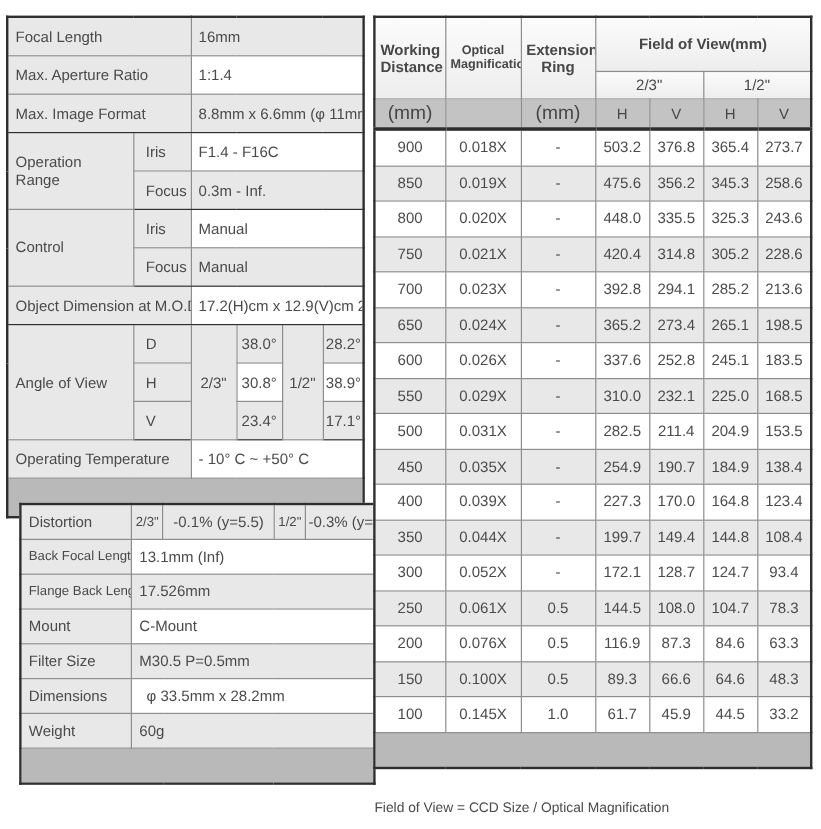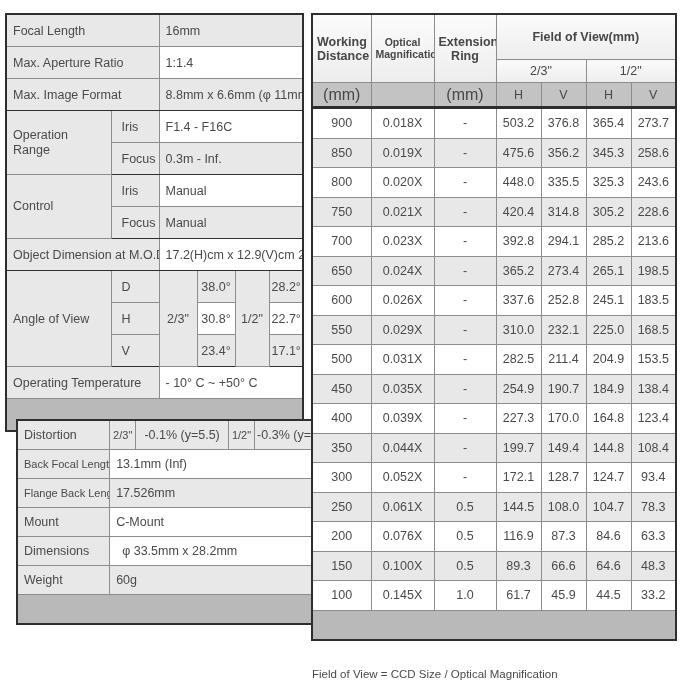--- a/index.html
+++ b/index.html
@@ -178,21 +178,21 @@
       <td class="shade lbl" rowspan="3">Angle of View</td>
       <td class="shade ctr" style="text-align:left;padding-left:10px !important;">D</td>
       <td class="shade ctr" rowspan="3">2/3"</td>
       <td class="shade ctr">38.0°</td>
       <td class="shade ctr" rowspan="3">1/2"</td>
       <td class="shade ctr">28.2°</td>
     </tr>
     <tr>
       <td class="shade ctr" style="text-align:left;padding-left:10px !important;">H</td>
       <td class="plain ctr">30.8°</td>
-      <td class="plain ctr">22.7°</td>
+      <td class="plain ctr">38.9°</td>
     </tr>
     <tr>
       <td class="shade ctr nb-bottom" style="text-align:left;padding-left:10px !important;">V</td>
       <td class="shade ctr nb-bottom">23.4°</td>
       <td class="shade ctr nb-bottom">17.1°</td>
     </tr>
 
     <tr>
       <td class="shade lbl" colspan="2">Operating Temperature</td>
       <td class="plain val" colspan="4">- 10° C ~ +50° C</td>
@@ -223,20 +223,24 @@
       <td class="shade lbl tiny">Back Focal Length</td>
       <td class="plain val" colspan="4">13.1mm (Inf)</td>
     </tr>
     <tr>
       <td class="shade lbl tiny">Flange Back Length</td>
       <td class="shade val" colspan="4">17.526mm</td>
     </tr>
     <tr>
       <td class="shade lbl">Mount</td>
       <td class="plain val" colspan="4">C-Mount</td>
+    </tr>
+    <tr>
+      <td class="shade lbl">Filter Size</td>
+      <td class="shade val" colspan="4">M30.5  P=0.5mm</td>
     </tr>
     <tr>
       <td class="shade lbl">Dimensions</td>
       <td class="plain val" colspan="4" style="padding-left:12px !important;">φ 33.5mm x 28.2mm</td>
     </tr>
     <tr>
       <td class="shade lbl">Weight</td>
       <td class="shade val" colspan="4">60g</td>
     </tr>
     <tr>

